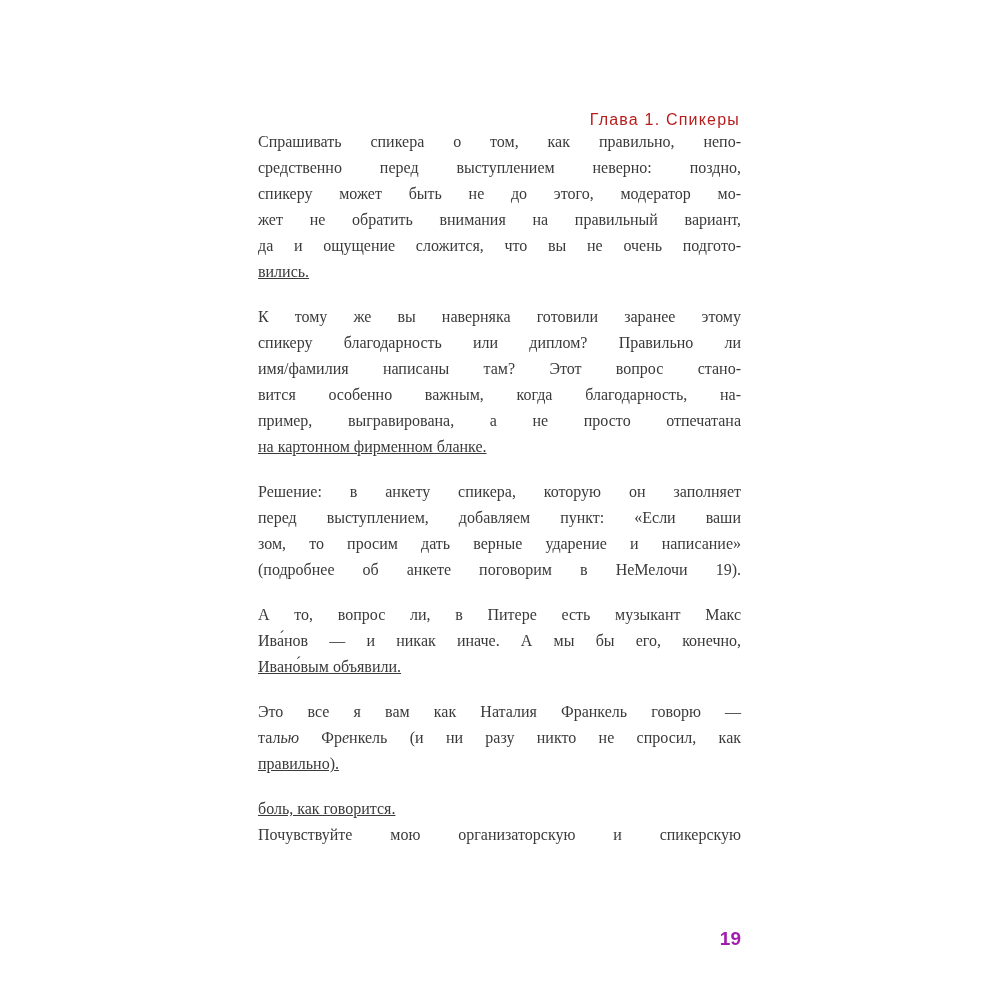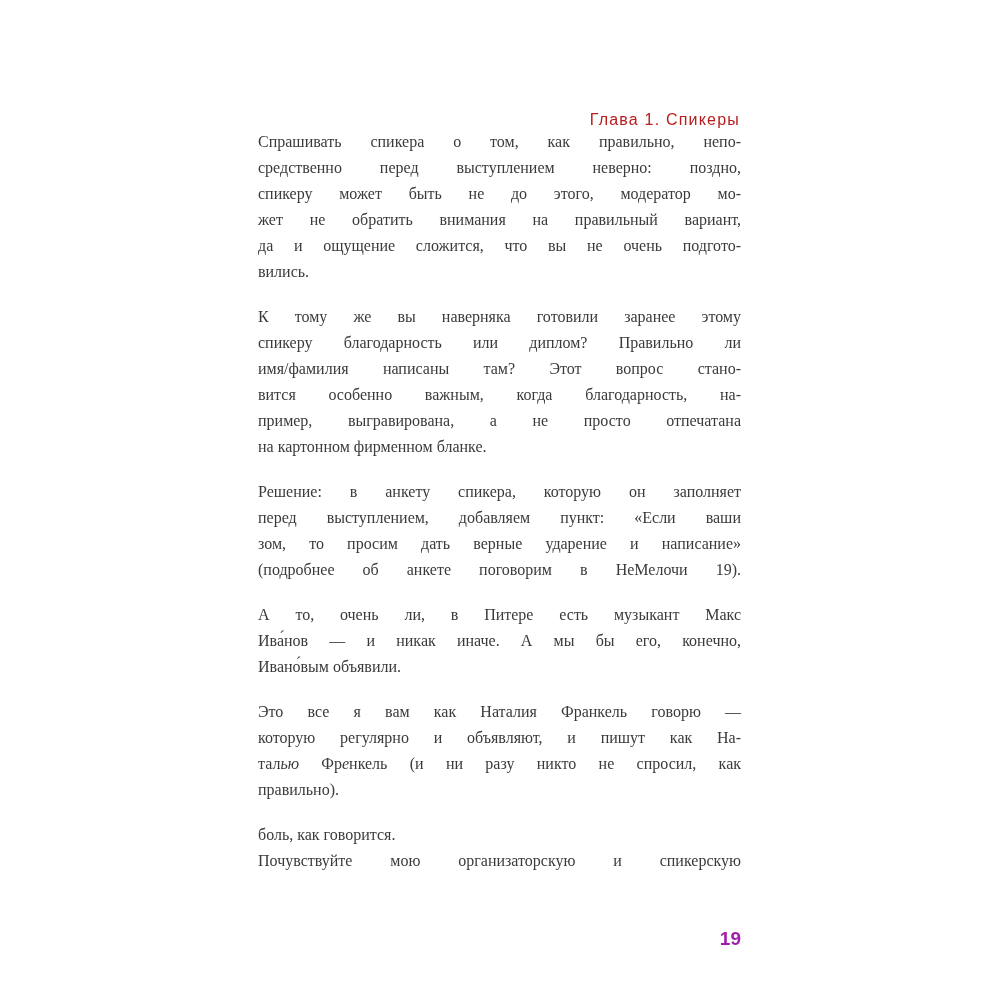--- a/index.html
+++ b/index.html
@@ -32,20 +32,21 @@
     color: #3a3a3a;
   }
   .paragraph { margin: 0 0 19px 0; }
   .line {
     text-align: justify;
     text-align-last: justify;
   }
   .line.last {
     text-align: left;
     text-align-last: left;
+    text-decoration: underline;
   }
   .page-number {
     position: absolute;
     top: 928px;
     right: 259px;
     font-family: "Liberation Sans", sans-serif;
     font-size: 19px;
     font-weight: 700;
     color: #a21caf;
   }
@@ -73,27 +74,26 @@
         <div class="line">пример, выгравирована, а не просто отпечатана</div>
         <div class="line last">на картонном фирменном бланке.</div>
       </div>
       <div class="paragraph">
         <div class="line">Решение: в анкету спикера, которую он заполняет</div>
         <div class="line">перед выступлением, добавляем пункт: «Если ваши</div>
         <div class="line">зом, то просим дать верные ударение и написание»</div>
         <div class="line">(подробнее об анкете поговорим в НеМелочи 19).</div>
       </div>
       <div class="paragraph">
-        <div class="line">А то, очень ли, в Питере есть музыкант Макс</div>
+        <div class="line">А то, вопрос ли, в Питере есть музыкант Макс</div>
         <div class="line">Ива́нов — и никак иначе. А мы бы его, конечно,</div>
         <div class="line last">Ивано́вым объявили.</div>
       </div>
       <div class="paragraph">
         <div class="line">Это все я вам как Наталия Франкель говорю —</div>
-        <div class="line">которую регулярно и объявляют, и пишут как На-</div>
         <div class="line">тал<i>ью</i> Фр<i>е</i>нкель (и ни разу никто не спросил, как</div>
         <div class="line last">правильно).</div>
       </div>
       <div class="paragraph">
         <div class="line last">боль, как говорится.</div>
         <div class="line">Почувствуйте мою организаторскую и спикерскую</div>
       </div>
     </div>
 
   <div class="page-number">19</div>

